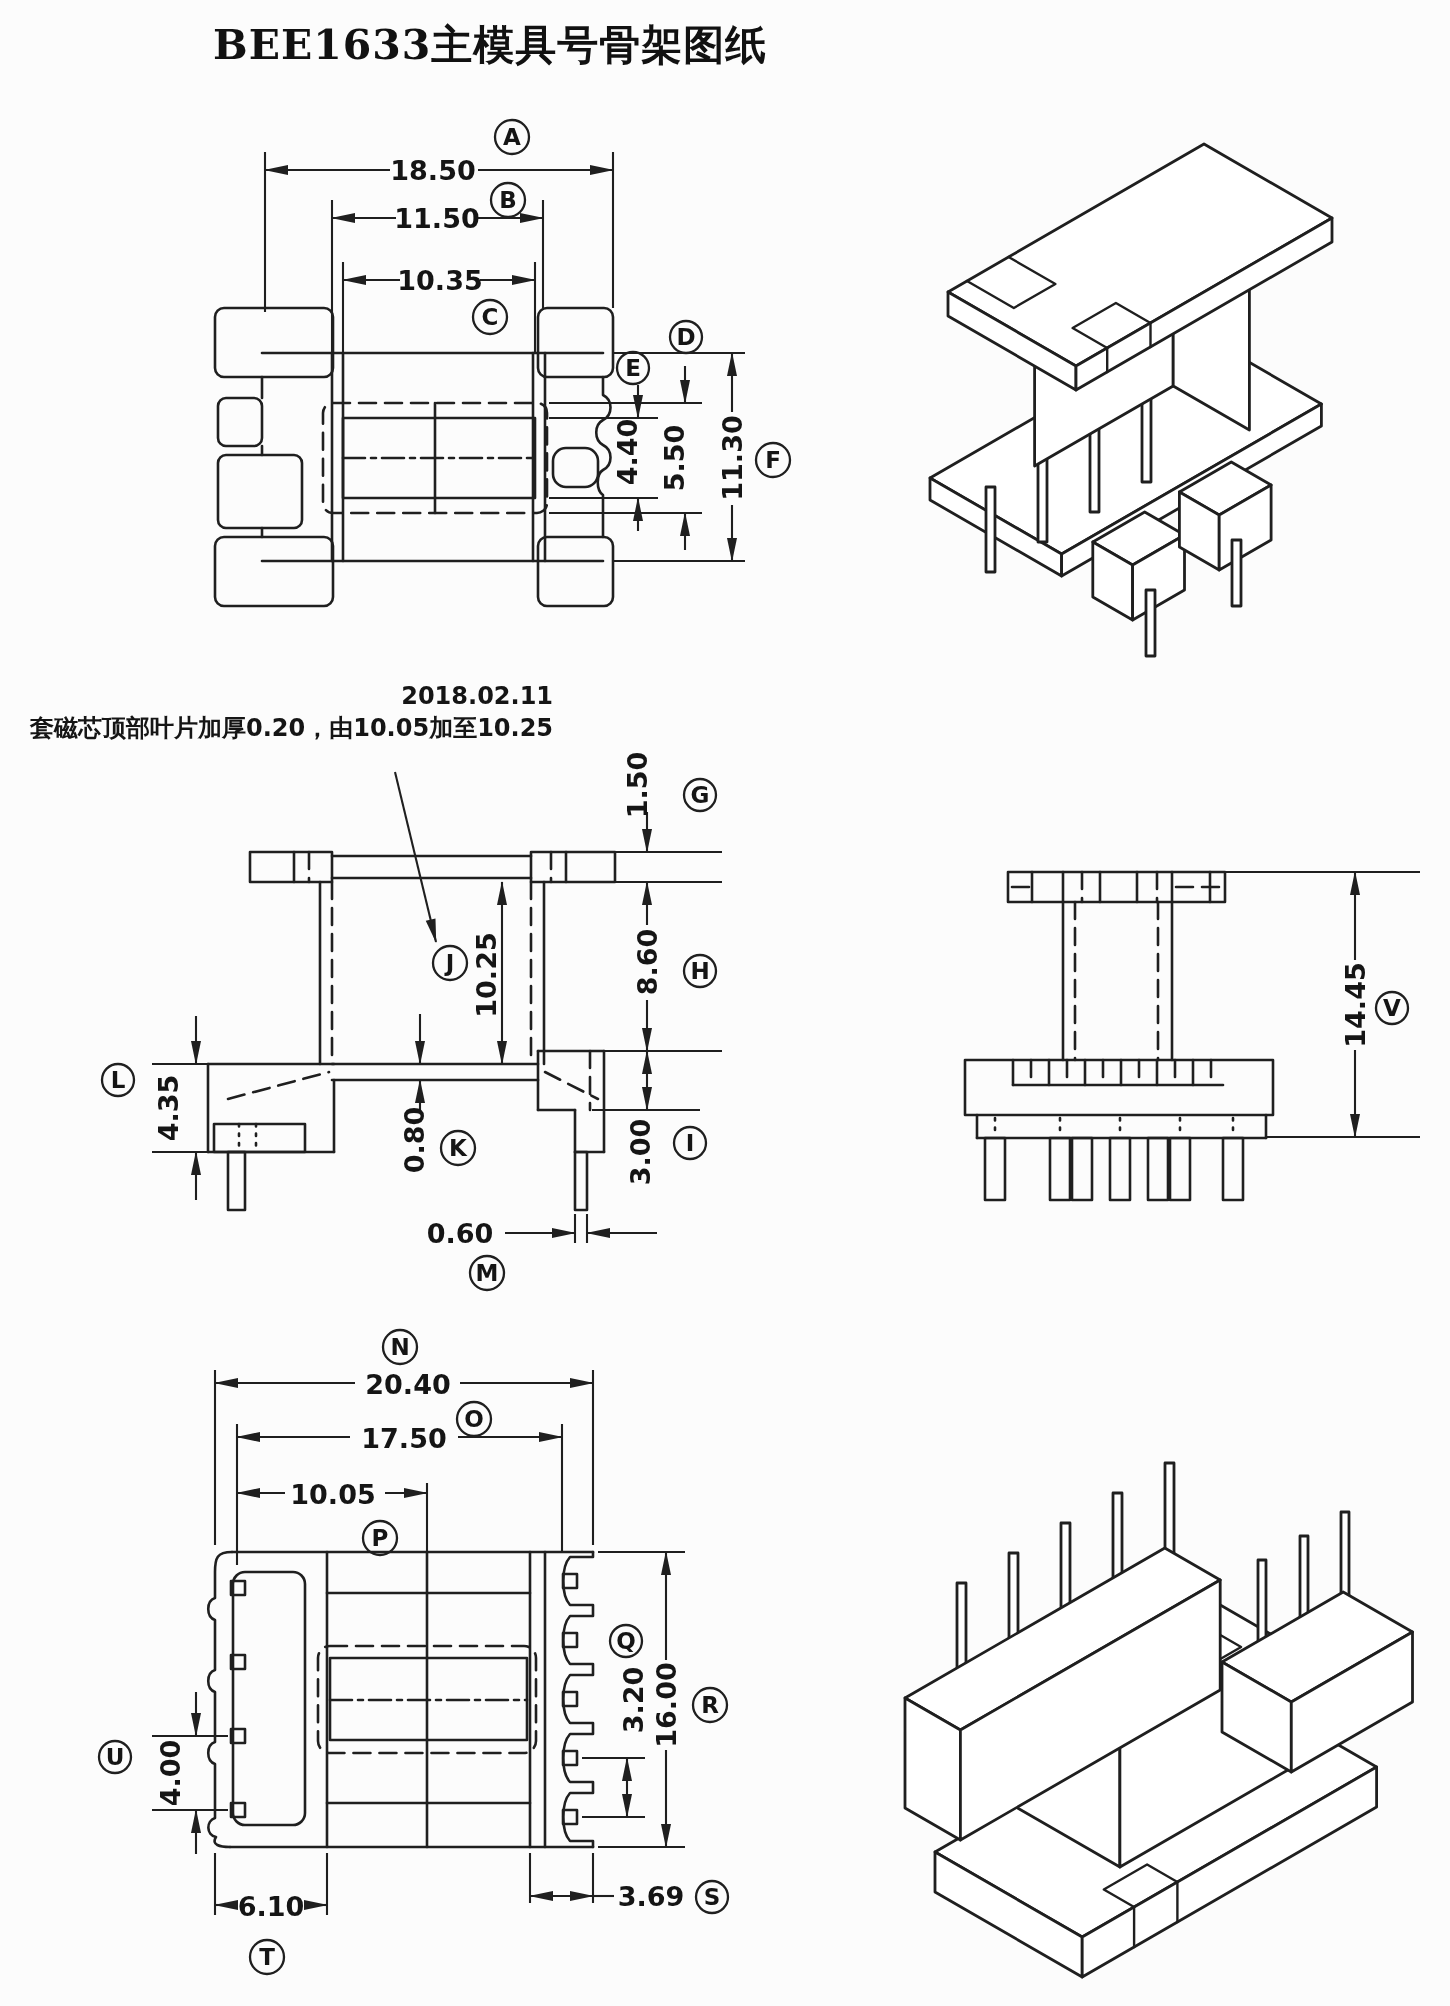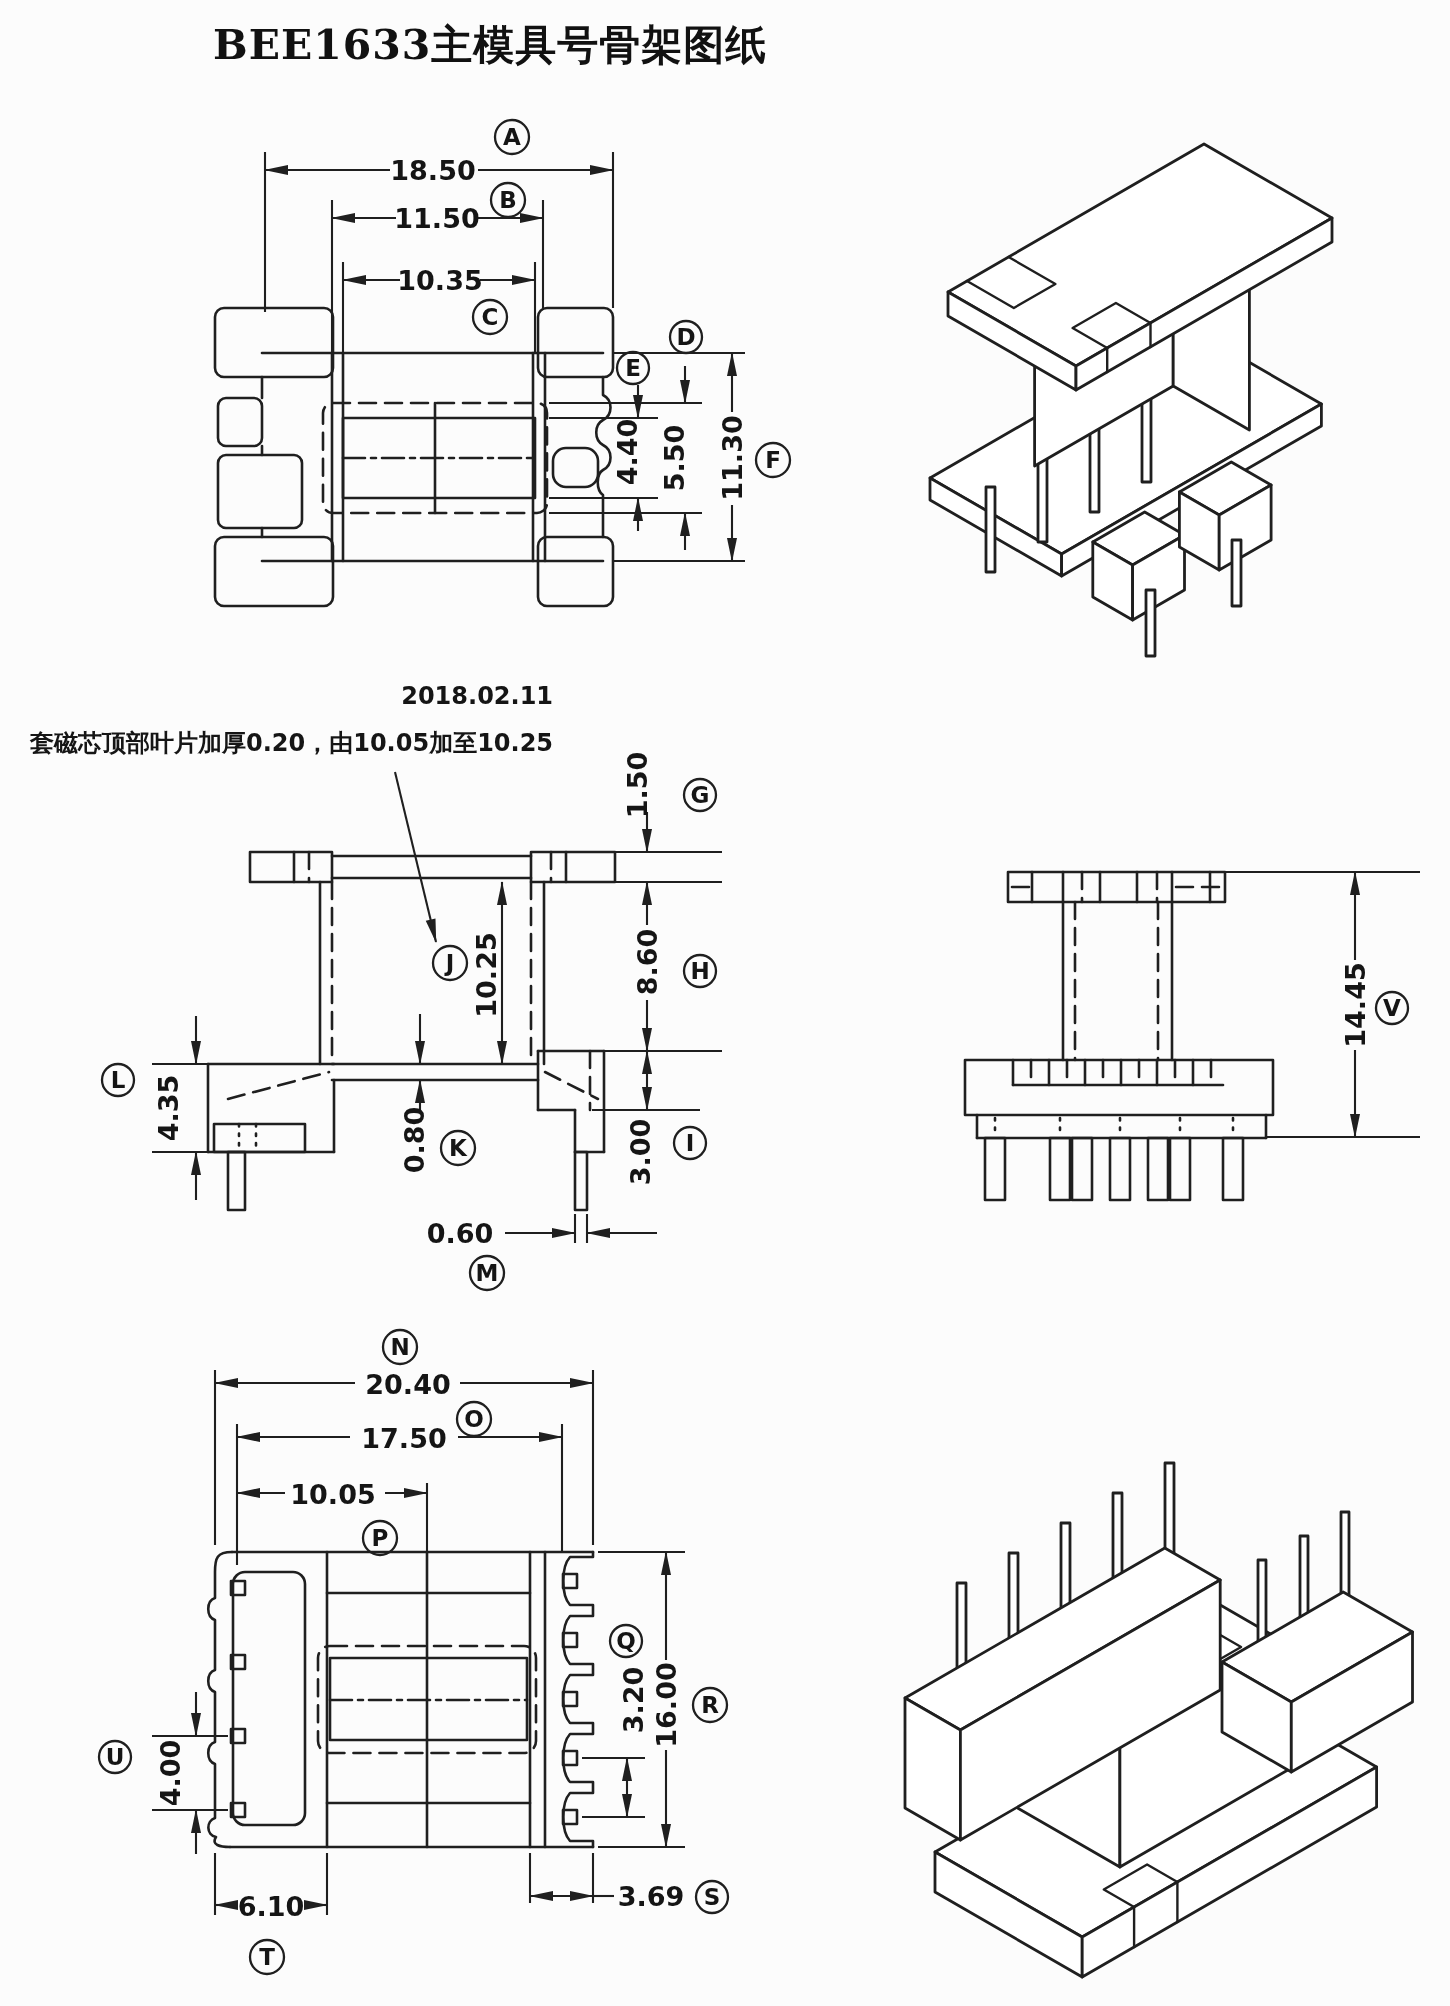--- a/index.html
+++ b/index.html
@@ -2,21 +2,21 @@
 <html><head>
 <meta charset="utf-8">
 <style>
   html,body{margin:0;padding:0;}
   body{width:1450px;height:2006px;position:relative;background:#fcfcfc;
        font-family:"DejaVu Sans",sans-serif;}
   #title{position:absolute;left:213px;top:18px;font:700 41px "DejaVu Serif",serif;
          color:#111;letter-spacing:1px;white-space:nowrap;text-align:right;}
   #note{position:absolute;left:30px;top:682px;color:#151515;}
   #note .n1{font:700 24px "DejaVu Sans",sans-serif;text-align:right;}
-  #note .n2{font:700 24px "DejaVu Sans",sans-serif;margin-top:17px;}
+  #note .n2{font:700 24px "DejaVu Sans",sans-serif;margin-top:2px;}
   svg{position:absolute;left:0;top:0;}
   .ln{fill:none;stroke:#1f1f1f;stroke-width:2.6;stroke-linecap:round;stroke-linejoin:round;}
   .dash{stroke-dasharray:17 9;}
   .dot{stroke-dasharray:2.5 7;}
   .cl{stroke-dasharray:22 6 5 6;}
   .dim{fill:none;stroke:#1f1f1f;stroke-width:2.1;}
   .fw{fill:#ffffff;stroke:#1f1f1f;stroke-width:2.8;stroke-linejoin:round;stroke-linecap:round;}
   .fn{fill:none;stroke:#1f1f1f;stroke-width:2.4;stroke-linejoin:round;stroke-linecap:round;}
   text.dv{font:700 27px "DejaVu Sans",sans-serif;fill:#151515;}
   text.bl{font:700 23px "DejaVu Sans",sans-serif;fill:#151515;}

